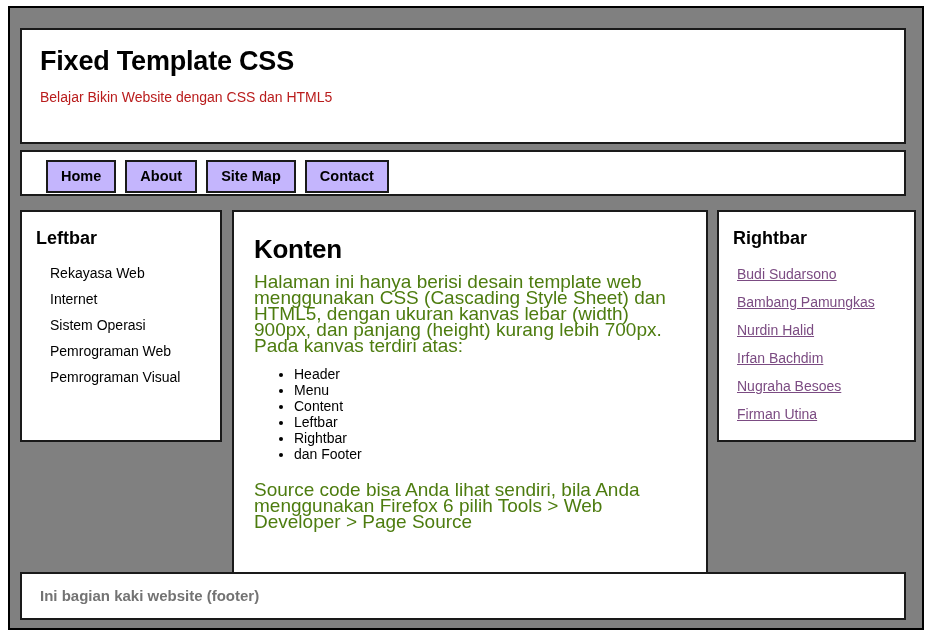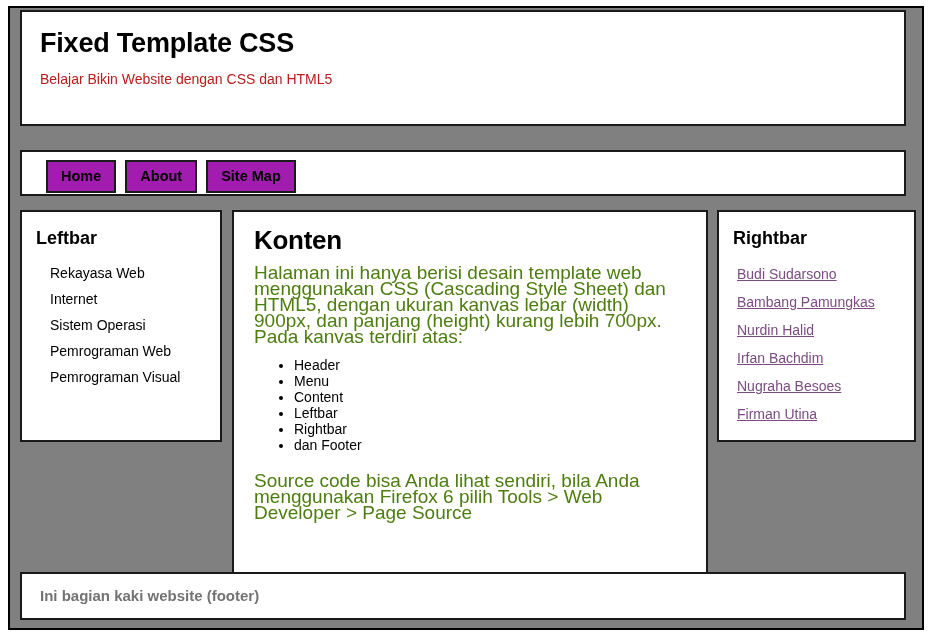--- a/index.html
+++ b/index.html
@@ -32,21 +32,21 @@
   .panel {
     position: absolute;
     background: #ffffff;
     border: 2px solid #1a1a1a;
     box-sizing: border-box;
   }
 
   
   #header {
     left: 10px;
-    top: 2px;
+    top: 20px;
     width: 886px;
     height: 116px;
     padding: 14px 16px 0 18px;
   }
   #header h1 {
     margin: 0 0 0 0;
     font-size: 27px;
     line-height: 34px;
     font-weight: bold;
     color: #000000;
@@ -69,21 +69,21 @@
   }
   #menu ul {
     list-style: none;
     margin: 0;
     padding: 8px 0 0 24px;
     display: flex;
     gap: 9px;
   }
   #menu li a {
     display: block;
-    background: #a21caf;
+    background: #c4b5fd;
     border: 2px solid #1a1a1a;
     color: #000000;
     text-decoration: none;
     font-size: 14.5px;
     font-weight: bold;
     line-height: 16px;
     padding: 6px 13px 7px 13px;
   }
 
   
@@ -112,21 +112,21 @@
     color: #000000;
     margin-bottom: 10px;
   }
 
   
   #content {
     left: 222px;
     top: 202px;
     width: 476px;
     height: 380px;
-    padding: 3px 22px 0 20px;
+    padding: 12px 22px 0 20px;
   }
   #content h2 {
     margin: 9px 0 0 0;
     font-size: 26px;
     line-height: 32px;
     font-weight: bold;
     color: #000000;
     letter-spacing: -0.3px;
   }
   #content p {
@@ -210,20 +210,23 @@
     <ul>
       <li>
           <a href="#">Home</a>
         </li>
       <li>
           <a href="#">About</a>
         </li>
       <li>
           <a href="#">Site Map</a>
         </li>
+      <li>
+          <a href="#">Contact</a>
+        </li>
     </ul>
   </div>
 
   <div id="leftbar" class="panel">
     <h2>Leftbar</h2>
     <ul>
       <li>Rekayasa Web</li>
       <li>Internet</li>
       <li>Sistem Operasi</li>
       <li>Pemrograman Web</li>

